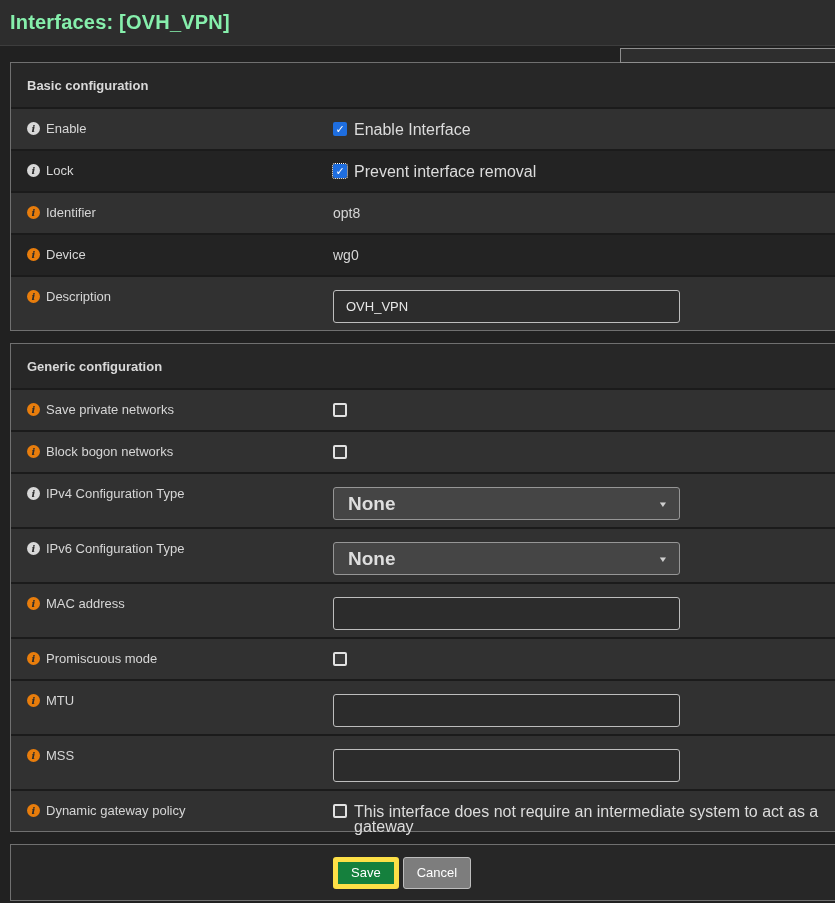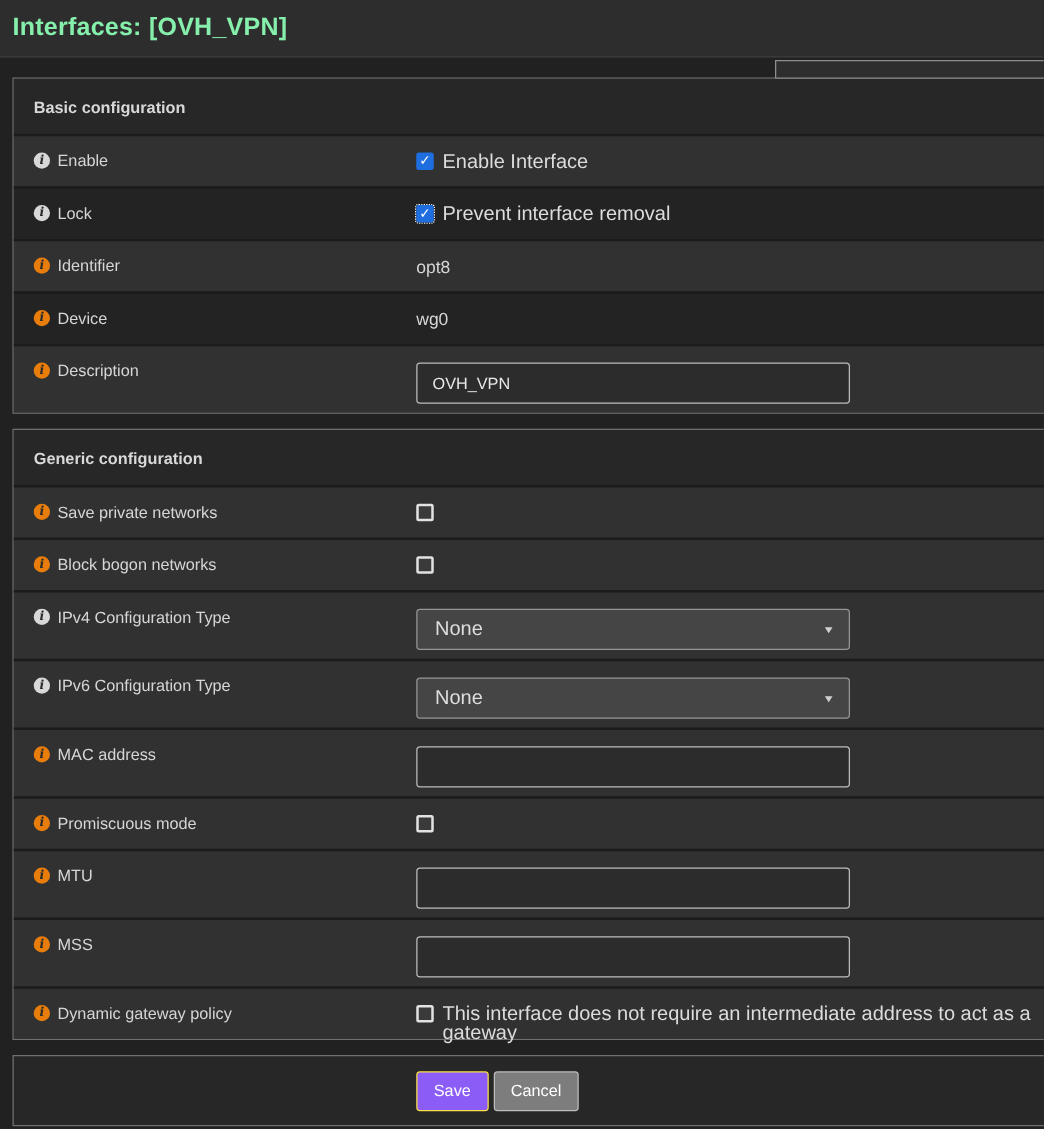--- a/index.html
+++ b/index.html
@@ -85,38 +85,38 @@
     outline: none;
   }
 
   
   .select {
     width: 347px; height: 33px; background: #454545;
     border: 1px solid #969696; border-radius: 3px;
     display: flex; align-items: center; padding: 0 12px 0 14px;
     cursor: pointer; position: relative;
   }
-  .select .select-value { font-size: 16px; color: #dedede; }
+  .select .select-value { font-size: 19px; color: #dedede; font-weight: bold; }
   .select .caret {
     position: absolute; right: 12px; top: 50%; transform: translateY(-50%) scaleX(1.3);
     font-size: 8px; color: #cfcfcf;
   }
 
   
   .footer-panel {
     margin-left: 10px; margin-right: -2px; margin-top: 12px;
     border: 1px solid #707070; background: #272727;
     height: 57px; display: flex; align-items: center; padding-left: 322px;
   }
   .btn {
     height: 32px; border-radius: 3px; font-size: 13px; cursor: pointer;
     font-family: "Liberation Sans", "DejaVu Sans", sans-serif;
     display: inline-flex; align-items: center; padding: 0 13px; color: #ffffff;
   }
-  .btn-save { background: #8b5cf6; border: 1px solid #fde047; }
+  .btn-save { background: #15803d; border: 5px solid #fde047; }
   .btn-cancel { background: #7d7d7d; border: 1px solid #bdbdbd; margin-left: 4px; }
 </style>
 </head>
 <body>
 
 <div class="title-bar">
   <h1>Interfaces: [OVH_VPN]</h1>
 </div>
 
 <div class="partial-strip"></div>
@@ -260,21 +260,21 @@
           <input type="text" class="text-input" value="" style="">
         </div>
       </div>
       <div class="row">
         <div class="cell-label">
           <span class="info-icon orange">i</span>
           <span class="label-text">Dynamic gateway policy</span>
         </div>
         <div class="cell-control">
           <span class="checkbox unchecked"></span>
-          <span class="cb-label">This interface does not require an intermediate address to act as a gateway</span>
+          <span class="cb-label">This interface does not require an intermediate system to act as a gateway</span>
         </div>
       </div>
     </div>
   </div>
 
 <div class="footer-panel">
   <button class="btn btn-save">Save</button>
   <button class="btn btn-cancel">Cancel</button>
 </div>
 

